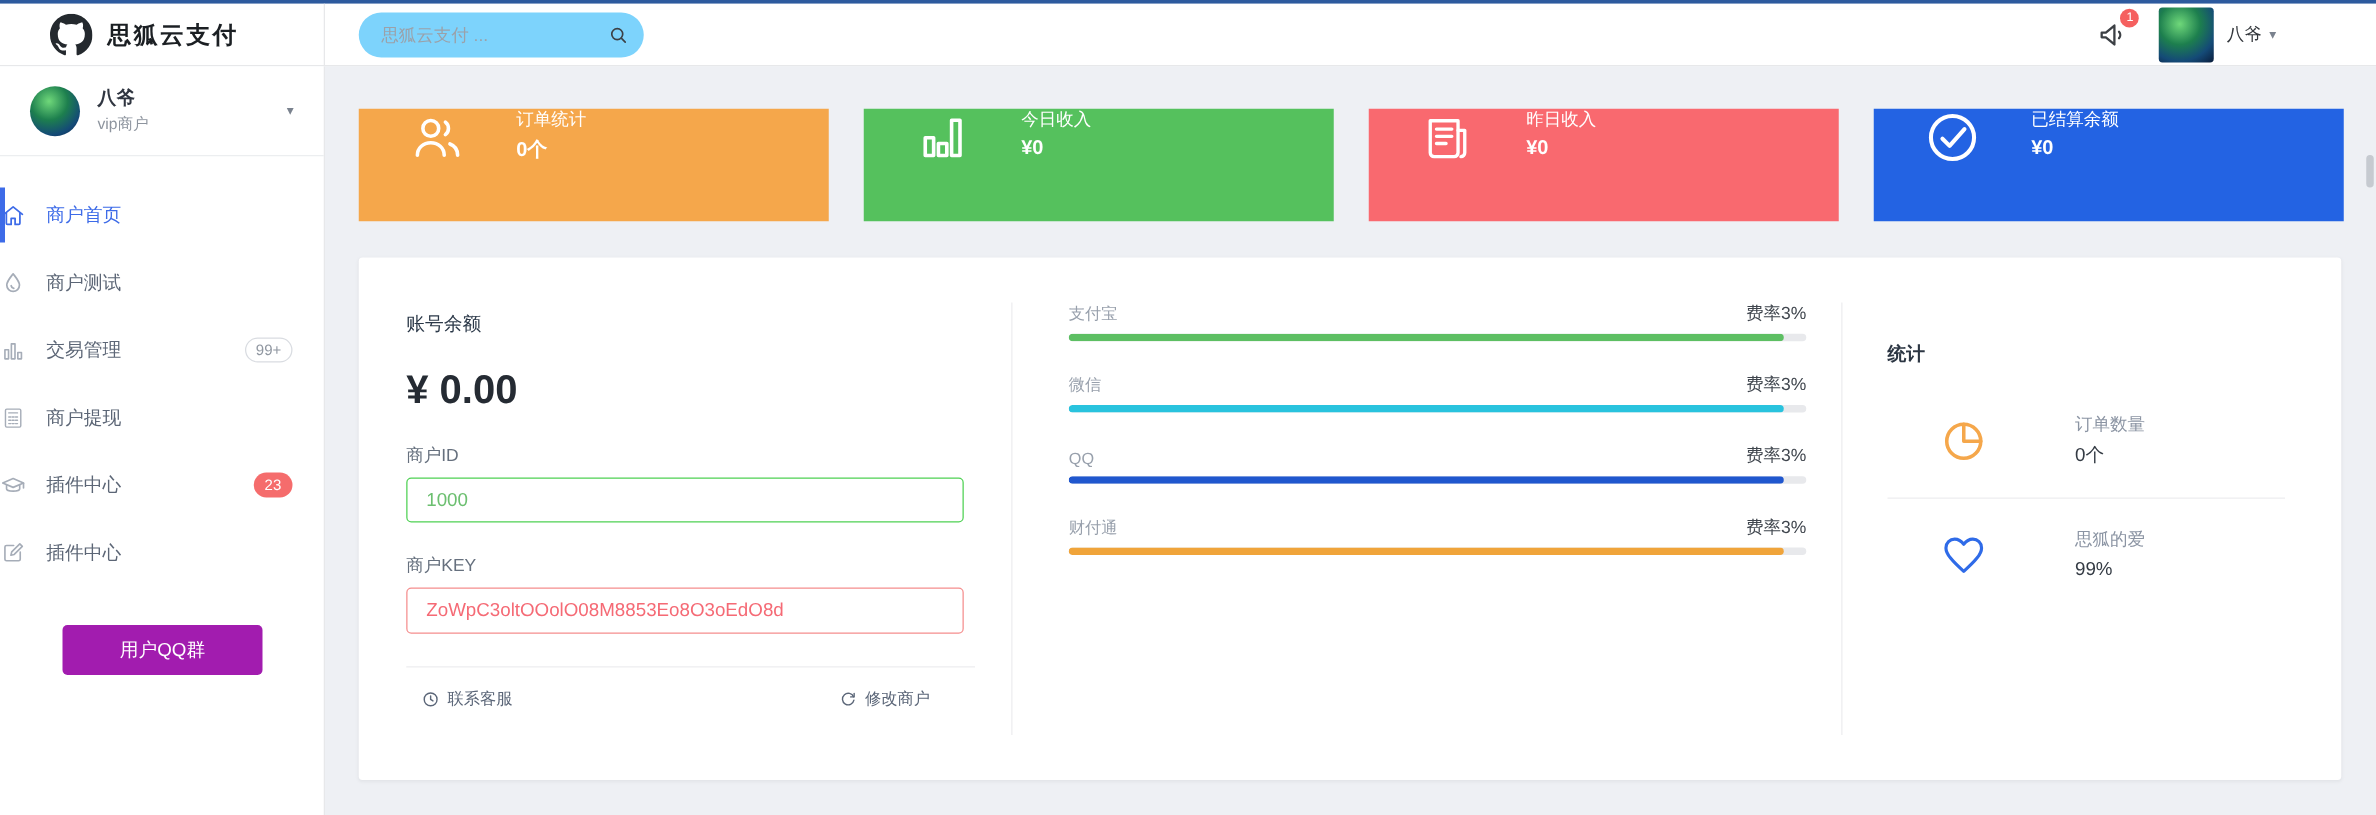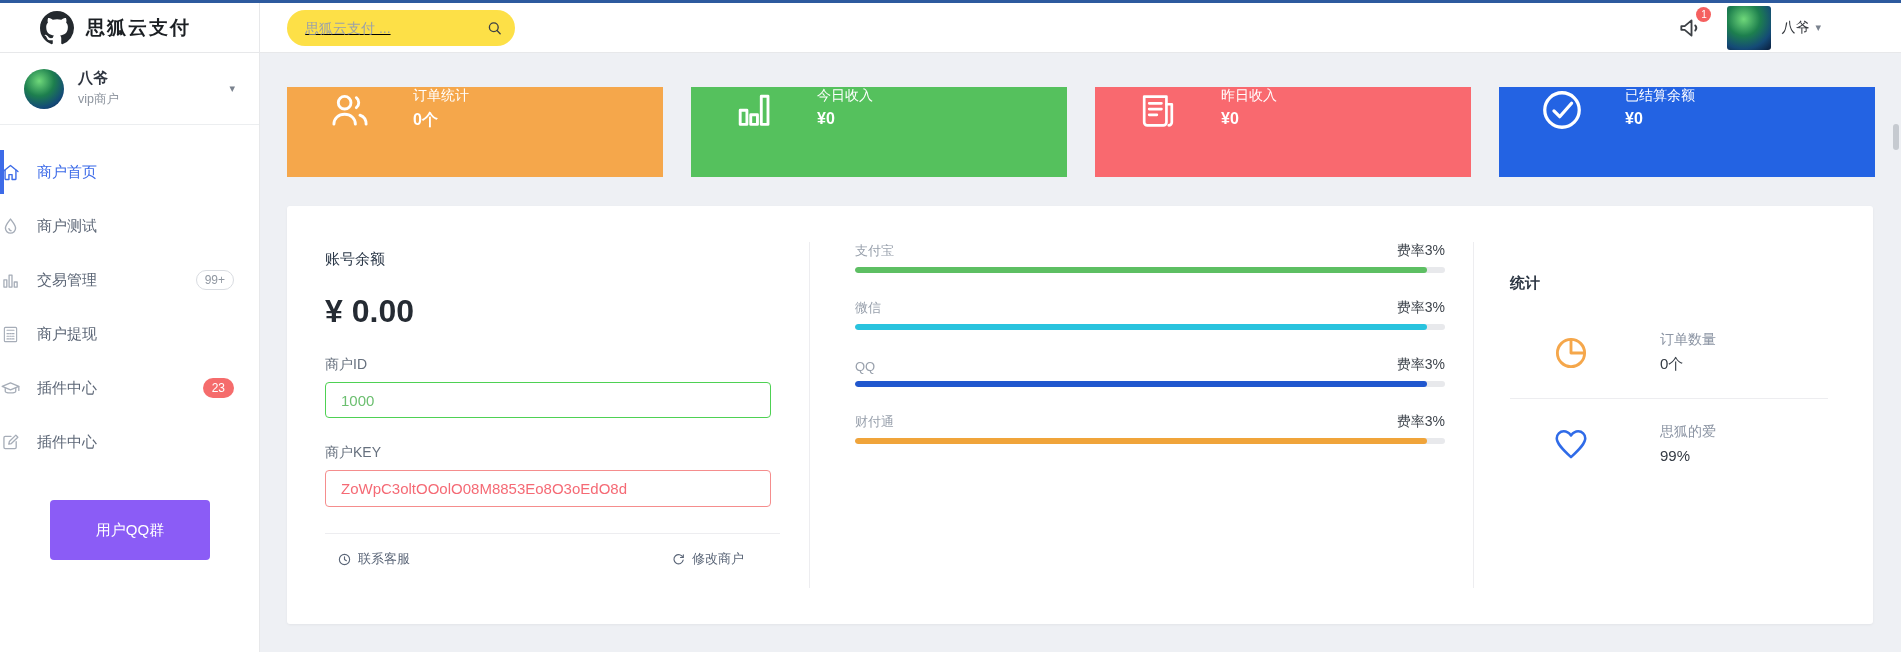--- a/index.html
+++ b/index.html
@@ -6,21 +6,21 @@
   html,body { width:1901px; height:652px; overflow:hidden;
     font-family:"Liberation Sans","DejaVu Sans",sans-serif; background:#eef0f4; }
   .top-strip { height:3px; background:#2d5a9e; }
   .app { display:flex; flex-direction:column; height:649px; }
 
   
   header { height:50px; background:#fff; border-bottom:1px solid #e7e8ea; display:flex; align-items:center; flex:0 0 auto; }
   .brand { width:260px; height:100%; display:flex; align-items:center; padding-left:40px; border-right:1px solid #e7e8ea; }
   .brand-logo { width:34px; height:34px; color:#24292e; flex:0 0 auto; }
   .brand-title { margin-left:12px; font-size:19px; font-weight:bold; color:#1b1f23; letter-spacing:2px; }
-  .search-pill { margin-left:27px; width:228px; height:36px; background:#fde047; border-radius:18px; display:flex; align-items:center; padding:0 12px 0 18px;text-decoration:underline; }
+  .search-pill { margin-left:27px; width:228px; height:36px; background:#7dd3fc; border-radius:18px; display:flex; align-items:center; padding:0 12px 0 18px; }
   .search-pill input { flex:1; border:none; outline:none; background:transparent; font-size:14px; color:#555; }
   .search-pill input::placeholder { color:#9ba1a9; }
   .search-icon { width:20px; height:20px; color:#3c4045; }
   .header-right { margin-left:auto; margin-right:80px; display:flex; align-items:center; }
   .noti-wrap { position:relative; width:26px; height:26px; color:#3c4045; cursor:pointer; }
   .noti-badge { position:absolute; top:-8px; right:-8px; min-width:15px; height:15px; border-radius:8px; background:#f5605f; color:#fff; font-size:10px; line-height:15px; text-align:center; padding:0 3px; }
   .avatar-sq { width:44px; height:44px; border-radius:3px; margin-left:24px;
     background:radial-gradient(circle at 38% 30%, #6fd87a, #1d7f4e 40%, #144a77 72%, #0a1c3a); }
   .header-user { margin-left:10px; font-size:14px; color:#33373c; }
   .caret { margin-left:6px; font-size:11px; color:#7a828e; }
@@ -39,21 +39,21 @@
   nav { margin-top:20px; }
   .menu-item { position:relative; height:54px; display:flex; align-items:center; cursor:pointer; color:#5c6676; }
   .menu-item .mi-icon { width:21px; height:21px; color:#a6adb8; flex:0 0 auto; }
   .menu-item .mi-label { margin-left:16px; font-size:15px; }
   .menu-item.active { color:#3d6be8; }
   .menu-item.active .mi-icon { color:#3d6be8; }
   .menu-item.active::before { content:""; position:absolute; left:0; top:5px; bottom:5px; width:4px; background:#3d6be8; }
   .mi-badge { position:absolute; right:25px; font-size:12px; border-radius:10px; padding:2px 8px; }
   .mi-badge.outline { border:1px solid #d9dce1; color:#9097a1; }
   .mi-badge.solid { background:#f56c6c; color:#fff; padding:3px 9px; }
-  .qq-btn { position:absolute; left:50px; top:447px; width:160px; height:60px; background:#8b5cf6; color:#fff; font-size:15px; border:none; border-radius:4px; cursor:pointer; }
+  .qq-btn { position:absolute; left:50px; top:447px; width:160px; height:40px; background:#a21caf; color:#fff; font-size:15px; border:none; border-radius:4px; cursor:pointer; }
 
   
   main { flex:1; padding-left:27px; position:relative; overflow:hidden; }
   .cards { display:flex; gap:28px; margin-top:34px; }
   .stat-card { width:376px; height:90px; display:flex; align-items:flex-start; padding-left:40px; color:#fff; }
   .stat-card .sc-icon { width:46px; height:46px; flex:0 0 auto; }
   .sc-text { margin-left:40px; }
   .sc-title { font-size:14px; }
   .sc-value { font-size:16px; font-weight:bold; margin-top:5px; }
 

